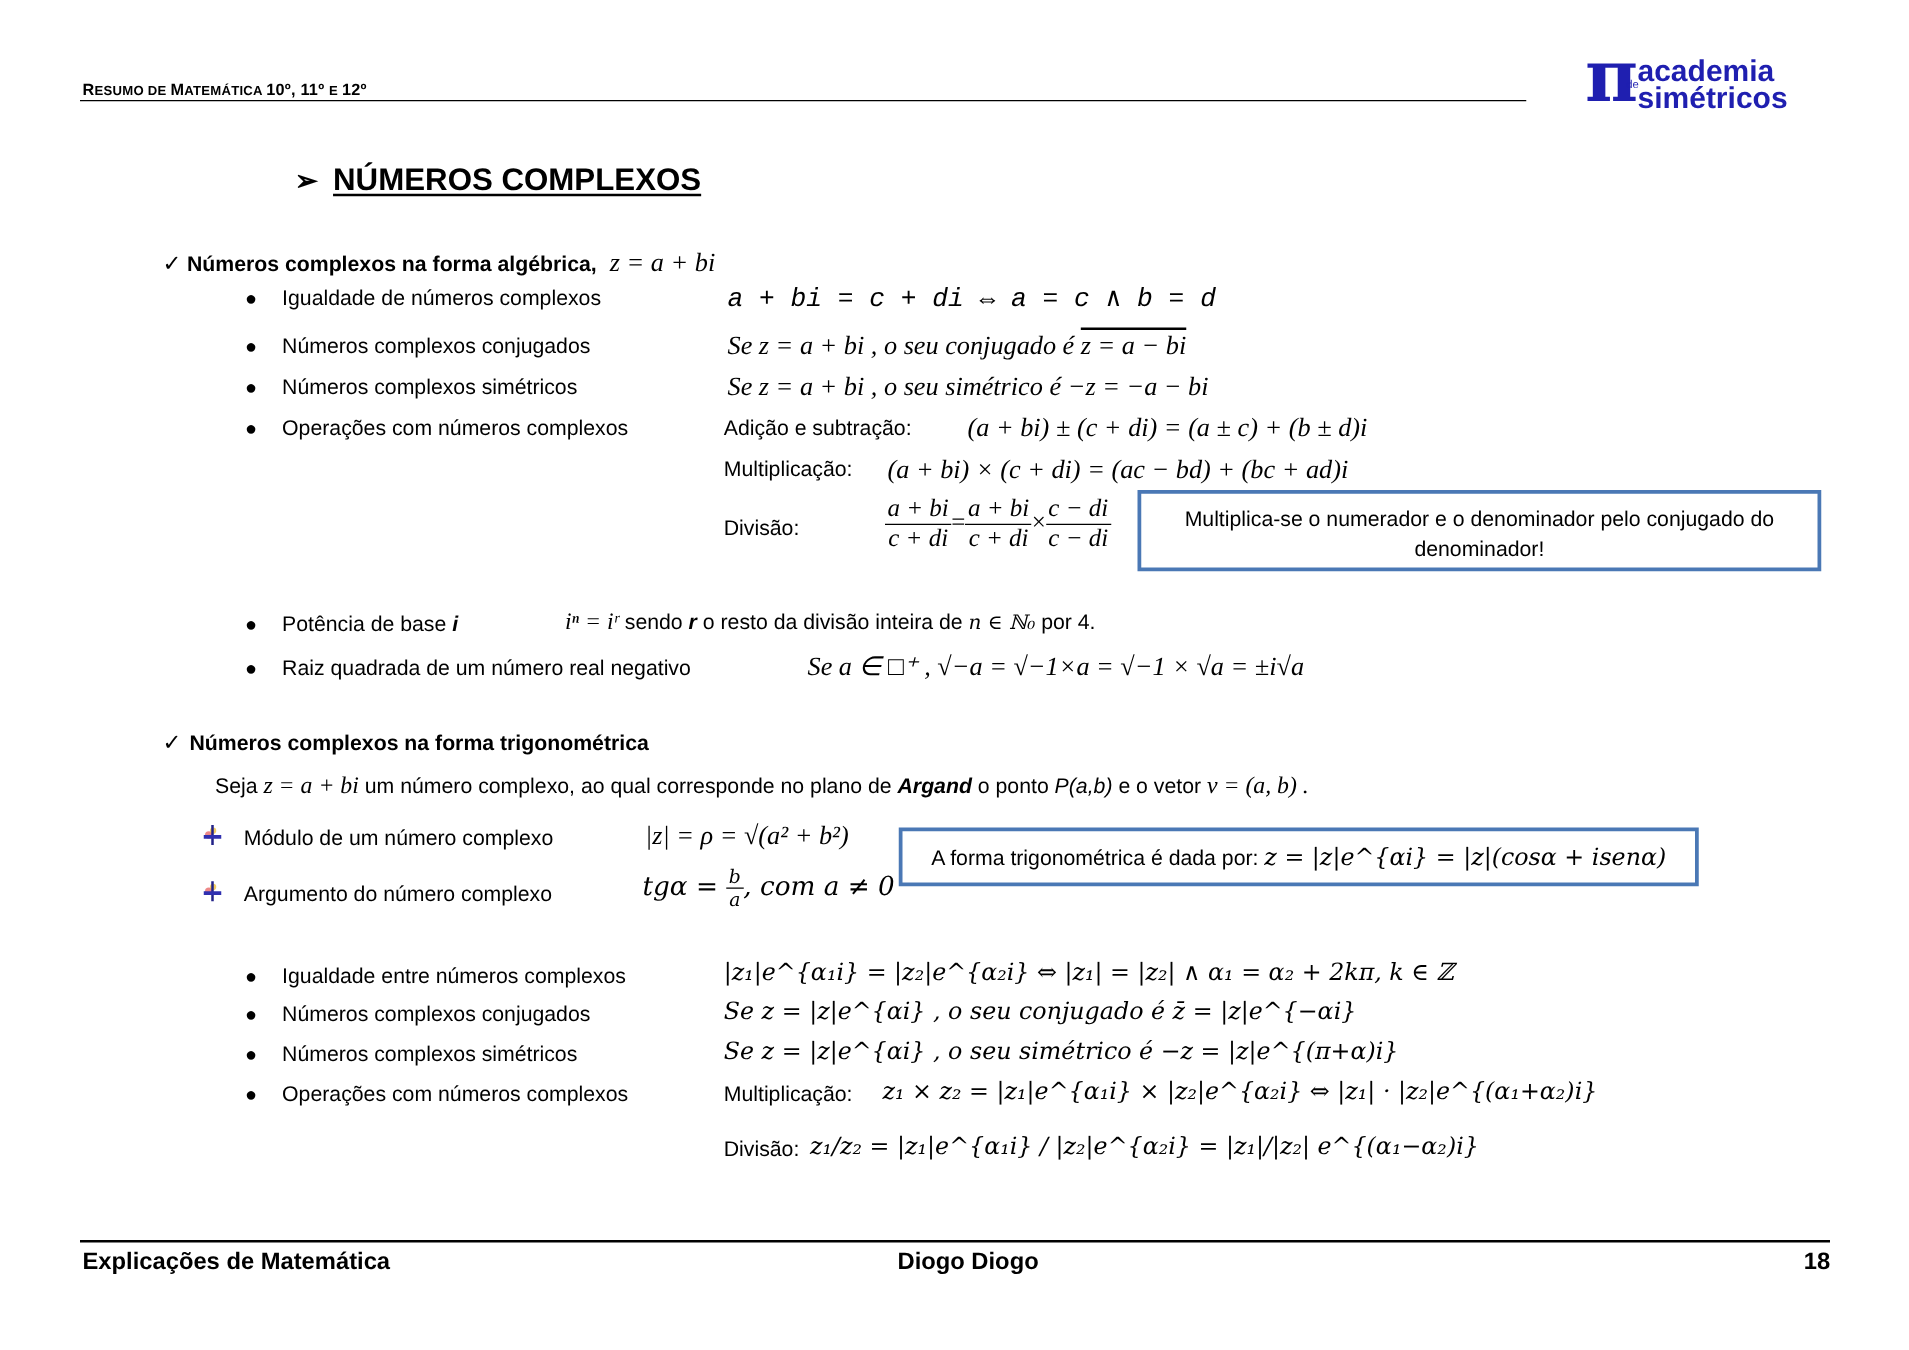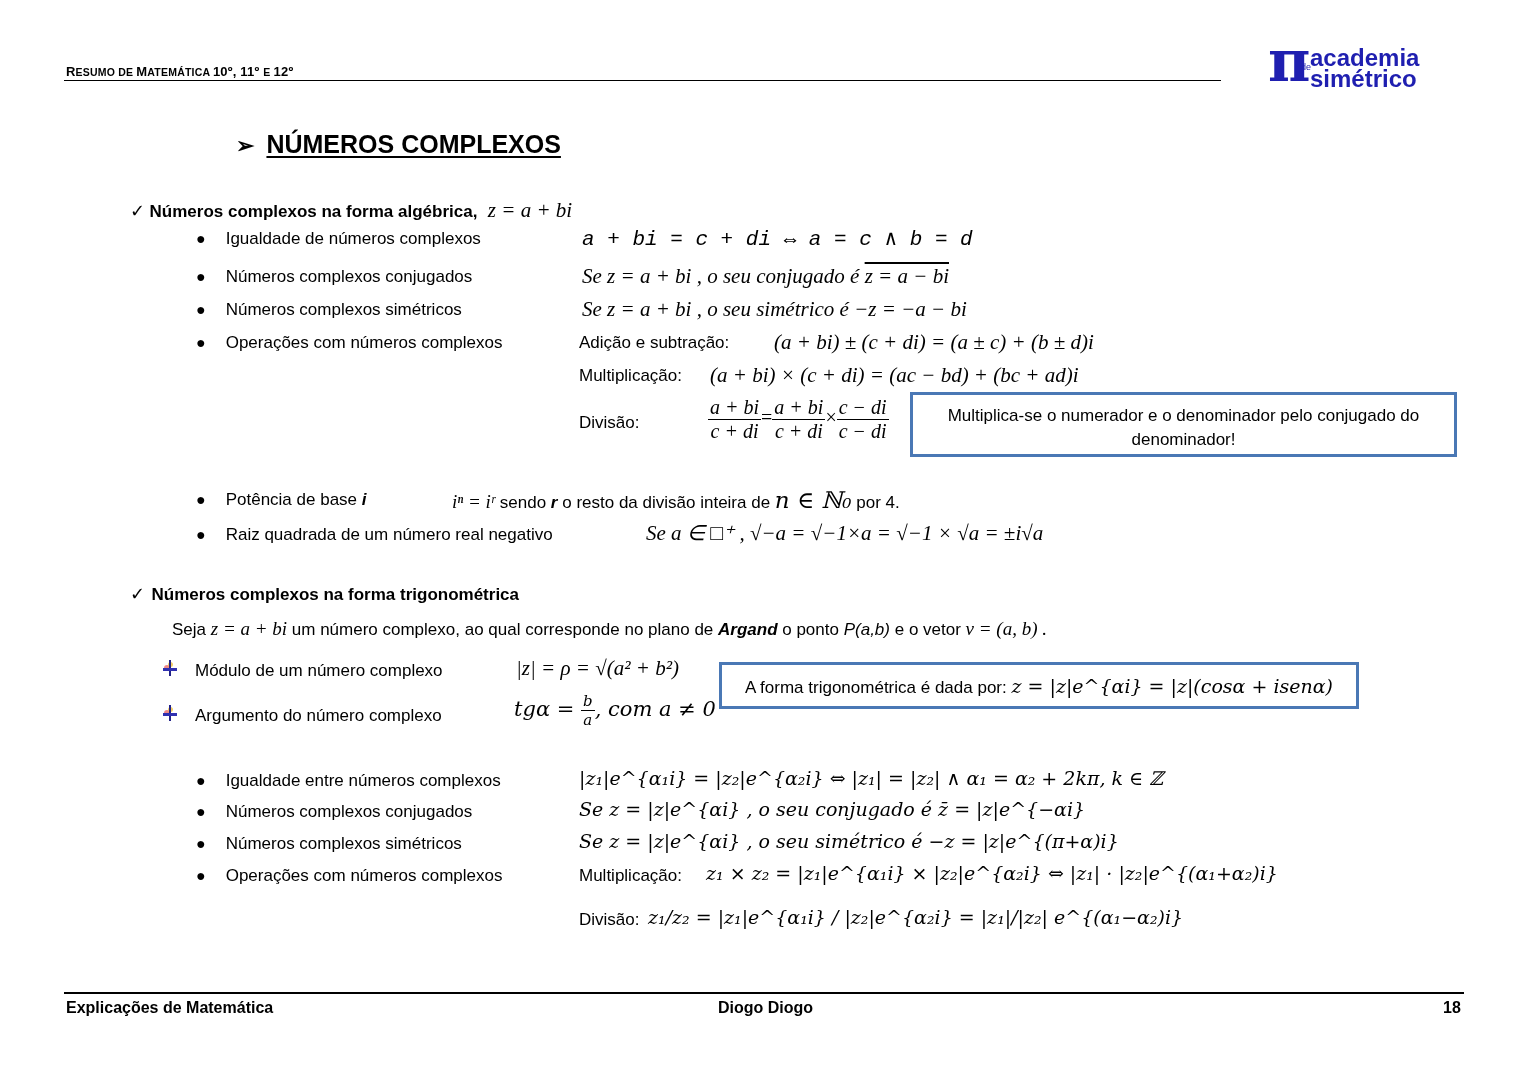--- a/index.html
+++ b/index.html
@@ -27,32 +27,32 @@
   .frac .d { display:block; padding:0 2px; }
   .box { border:3px solid #4a78b5; box-sizing:border-box; background:#fff; }
   .box1 { left:910px; top:392px; width:547px; height:65px; font-size:17px; text-align:center; padding-top:9px; line-height:24px; white-space:normal; }
   .box2 { left:719px; top:662px; width:640px; height:47px; font-size:17px; text-align:center; padding-top:10px; }
   .flower { display:inline-block; width:16px; height:16px; position:relative; }
   .flower .v { position:absolute; left:7px; top:0; width:2px; height:16px; background:#222288; }
   .flower .h { position:absolute; left:1px; top:8px; width:14px; height:3px; background:#3030b0; }
   .flower .o { position:absolute; left:2px; top:5px; width:6px; height:6px; background:#e86a6a; border-radius:50%; opacity:0.8; }
   .flower .y { position:absolute; left:6px; top:2px; width:5px; height:5px; background:#f0c040; border-radius:50%; opacity:0.8; }
   .ftr-line { left:64px; top:992px; width:1400px; height:2px; background:#000; }
-  .ftr { top:999px; font-size:16px; font-weight:bold; }
+  .ftr { top:999px; font-size:19px; font-weight:bold; }
 </style>
 </head>
 <body>
 
 <div class="abs hdr-title"><span>R</span><span class="sc">ESUMO DE </span><span>M</span><span class="sc">ATEMÁTICA </span><span>10º, 11º </span><span class="sc">E </span><span>12º</span></div>
 <div class="abs hdr-line"></div>
 <div class="abs logo">
   <span class="pi">π</span>
   <span class="w1">academia</span>
   <span class="de">de</span>
-  <span class="w2">simétrico</span>
+  <span class="w2">simétricos</span>
 </div>
 
 <div class="abs sec-title"><span class="arrow">➢</span><u>NÚMEROS COMPLEXOS</u></div>
 
 <div class="abs" style="left:130px;top:198px;">
   <span class="check">✓</span>
   <span class="h2" style="">Números complexos na forma algébrica,</span>
   <span class="f" style="margin-left:6px;">z = a + bi</span>
 </div>
 
@@ -70,21 +70,21 @@
 <div class="abs f" style="left:774px;top:330px;">(a + bi) ± (c + di) = (a ± c) + (b ± d)i</div>
 <div class="abs li" style="left:579px;top:366px;">Multiplicação:</div>
 <div class="abs f" style="left:710px;top:363px;">(a + bi) × (c + di) = (ac − bd) + (bc + ad)i</div>
 <div class="abs li" style="left:579px;top:413px;">Divisão:</div>
 <div class="abs f" style="left:708px;top:396px;font-size:20px;">
   <span class="frac"><span class="n">a + bi</span><span class="d">c + di</span></span><span style="font-style:normal;">=</span><span class="frac"><span class="n">a + bi</span><span class="d">c + di</span></span><span style="font-style:normal;">×</span><span class="frac"><span class="n">c − di</span><span class="d">c − di</span></span>
 </div>
 <div class="abs box box1">Multiplica-se o numerador e o denominador pelo conjugado do denominador!</div>
 
 <div class="abs li" style="left:196px;top:490px;"><span class="bullet">●</span><span style="margin-left:20px;">Potência de base </span><b><i>i</i></b></div>
-<div class="abs" style="left:452px;top:487px;"><span class="f" style="font-size:19px;">iⁿ = iʳ</span><span class="li"> sendo </span><b><i class="li">r</i></b><span class="li"> o resto da divisão inteira de </span><span class="cm" style="font-size:23px;">n ∈ ℕ₀</span><span class="li"> por 4.</span></div>
+<div class="abs" style="left:452px;top:487px;"><span class="f" style="font-size:19px;">iⁿ = iʳ</span><span class="li"> sendo </span><b><i class="li">r</i></b><span class="li"> o resto da divisão inteira de </span><span class="cm" style="font-size:16px;">n ∈ ℕ₀</span><span class="li"> por 4.</span></div>
 
 <div class="abs li" style="left:196px;top:525px;"><span class="bullet">●</span><span style="margin-left:20px;">Raiz quadrada de um número real negativo</span></div>
 <div class="abs f" style="left:646px;top:521px;">Se a ∈ □⁺ , √−a = √−1×a = √−1 × √a = ±i√a</div>
 
 <div class="abs" style="left:130px;top:583px;">
   <span class="check">✓</span>
   <span class="h2" style="margin-left:2px;">Números complexos na forma trigonométrica</span>
 </div>
 <div class="abs li" style="left:172px;top:618px;"><span>Seja </span><span class="f" style="font-size:19px;">z = a + bi</span><span> um número complexo, ao qual corresponde no plano de </span><b><i>Argand</i></b><span> o ponto </span><i>P(a,b)</i><span> e o vetor </span><span class="f" style="font-size:19px;">v = (a, b) .</span></div>
 

